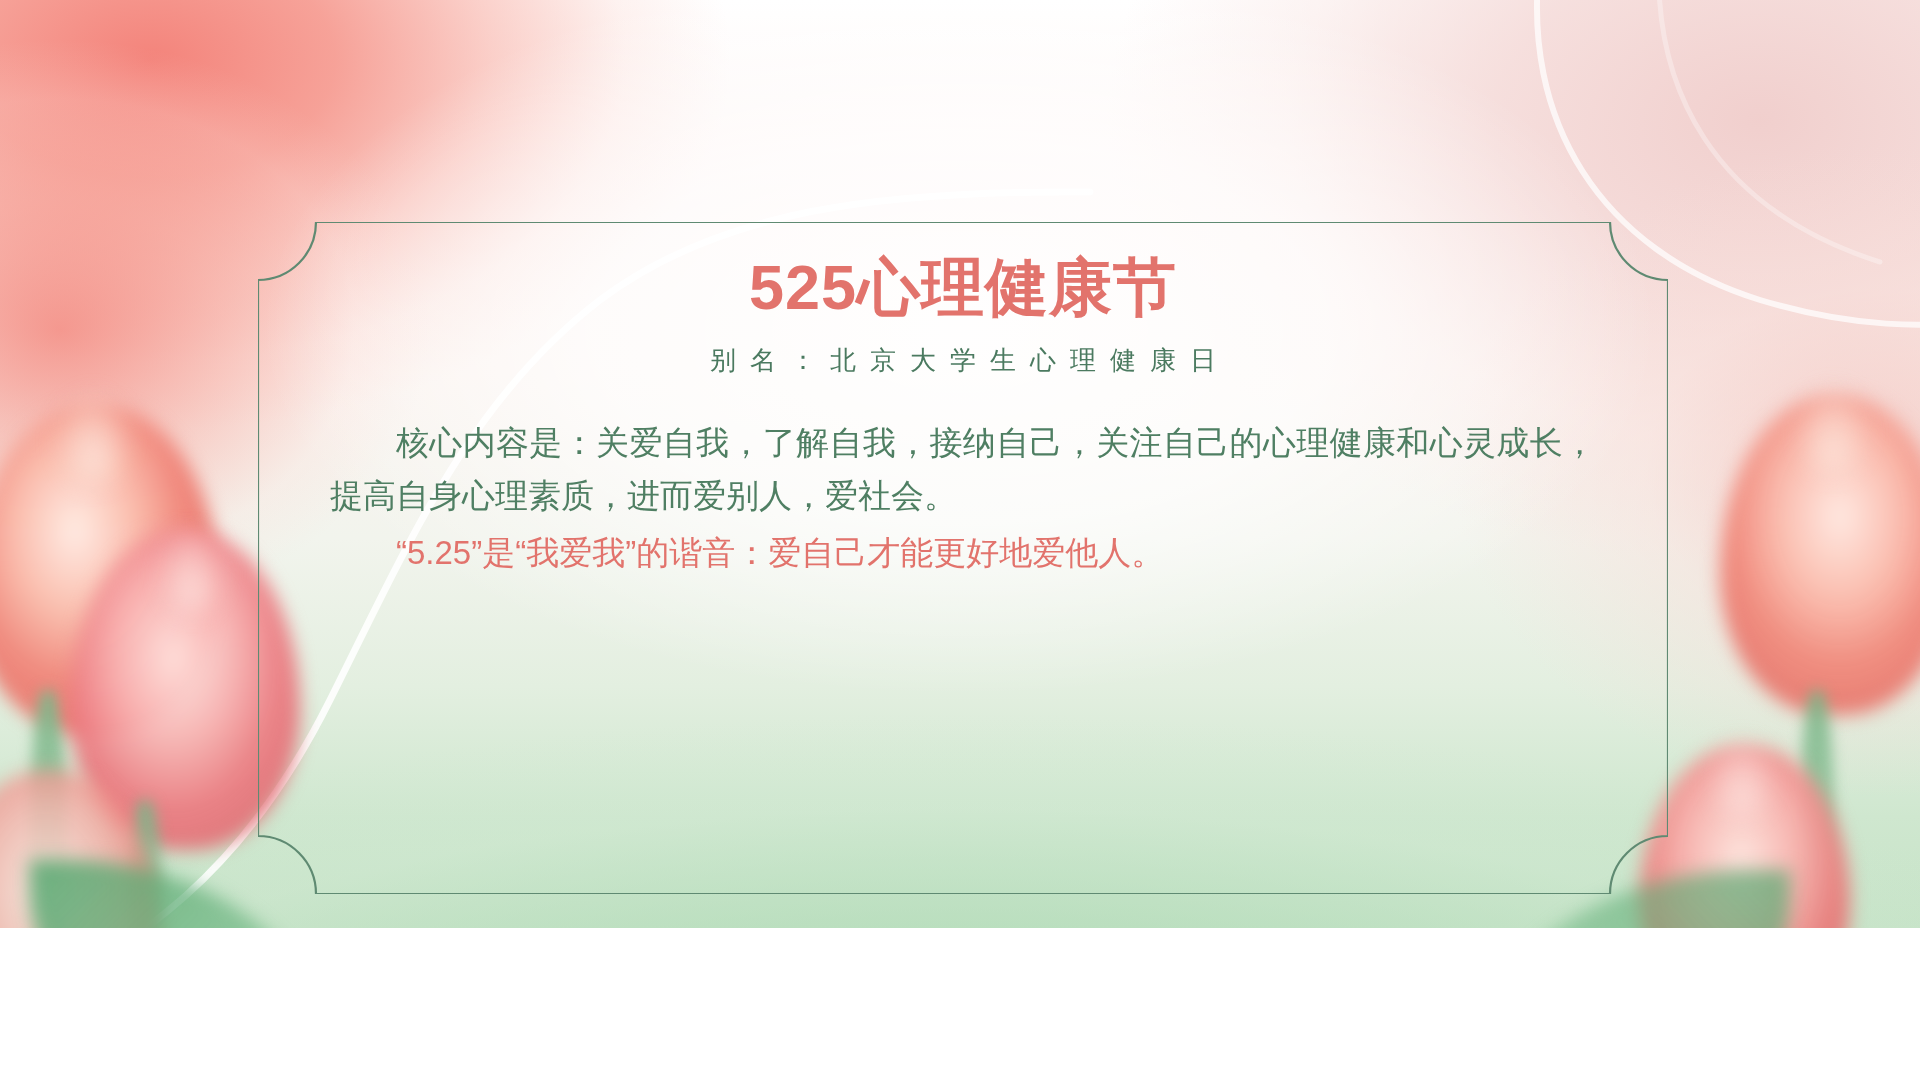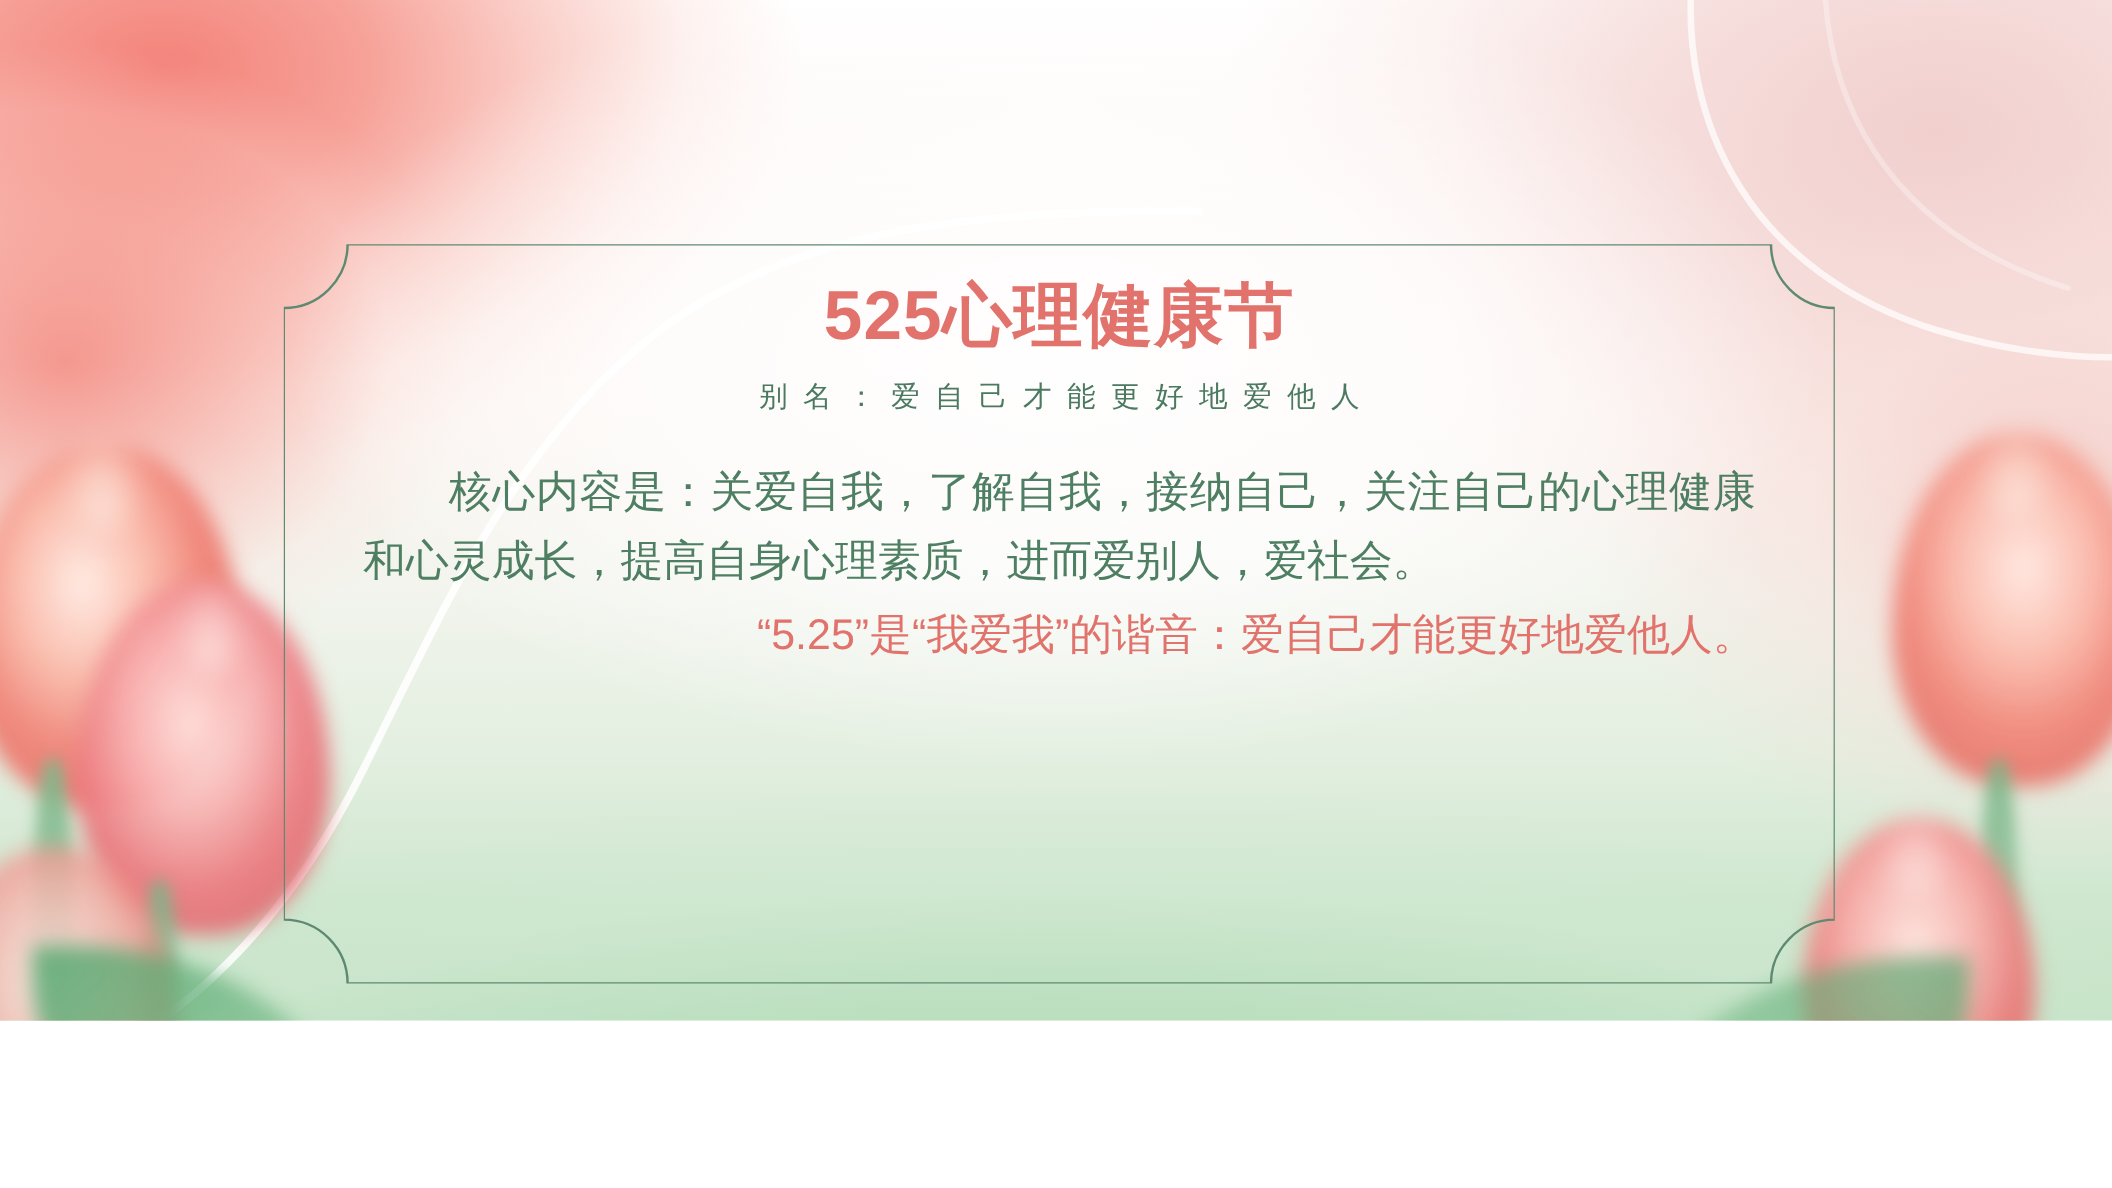--- a/index.html
+++ b/index.html
@@ -173,32 +173,32 @@
     font-weight: 500;
     letter-spacing: 14px;
     text-indent: 14px;
     color: #4b7a60;
   }
   #body-copy {
     padding-top: 38px;
   }
   .para {
     margin: 0 0 4px 0;
-    font-size: 39px;
+    font-size: 33px;
     line-height: 1.62;
     color: #4f7f63;
     text-align: justify;
     text-justify: inter-ideograph;
     text-indent: 2em;
   }
   .para.accent {
     color: #e2736c;
   }
   .para.no-justify {
-    text-align: right;
+    text-align: left;
   }
 </style>
 </head>
 <body>
 
 <div id="stage">
 
   <div class="bg-layer" id="bg-base"></div>
   <div class="bg-layer" id="bg-blob-coral-left"></div>
   <div class="bg-layer" id="bg-blob-coral-left-lower"></div>
@@ -303,21 +303,21 @@
 
     <svg id="card-frame" viewBox="0 0 1410 672" preserveAspectRatio="none" xmlns="http://www.w3.org/2000/svg" aria-hidden="true">
 
       <path d="M 58 0 L 1352 0 A 58 58 0 0 0 1410 58 L 1410 614 A 58 58 0 0 0 1352 672 L 58 672 A 58 58 0 0 0 0 614 L 0 58 A 58 58 0 0 0 58 0 Z" fill="none" stroke="#5f8a72" stroke-width="2.2" vector-effect="non-scaling-stroke"></path>
     </svg>
 
     <div id="card-inner">
 
       <h1 id="title">525心理健康节</h1>
 
-      <div id="subtitle">别名：爱自己才能更好地爱他人</div>
+      <div id="subtitle">别名：北京大学生心理健康日</div>
 
       <div id="body-copy">
         <p class="para">核心内容是：关爱自我，了解自我，接纳自己，关注自己的心理健康和心灵成长，提高自身心理素质，进而爱别人，爱社会。</p>
         <p class="para accent no-justify">“5.25”是“我爱我”的谐音：爱自己才能更好地爱他人。</p>
       </div>
 
     </div>
   </div>
 
 </div>

